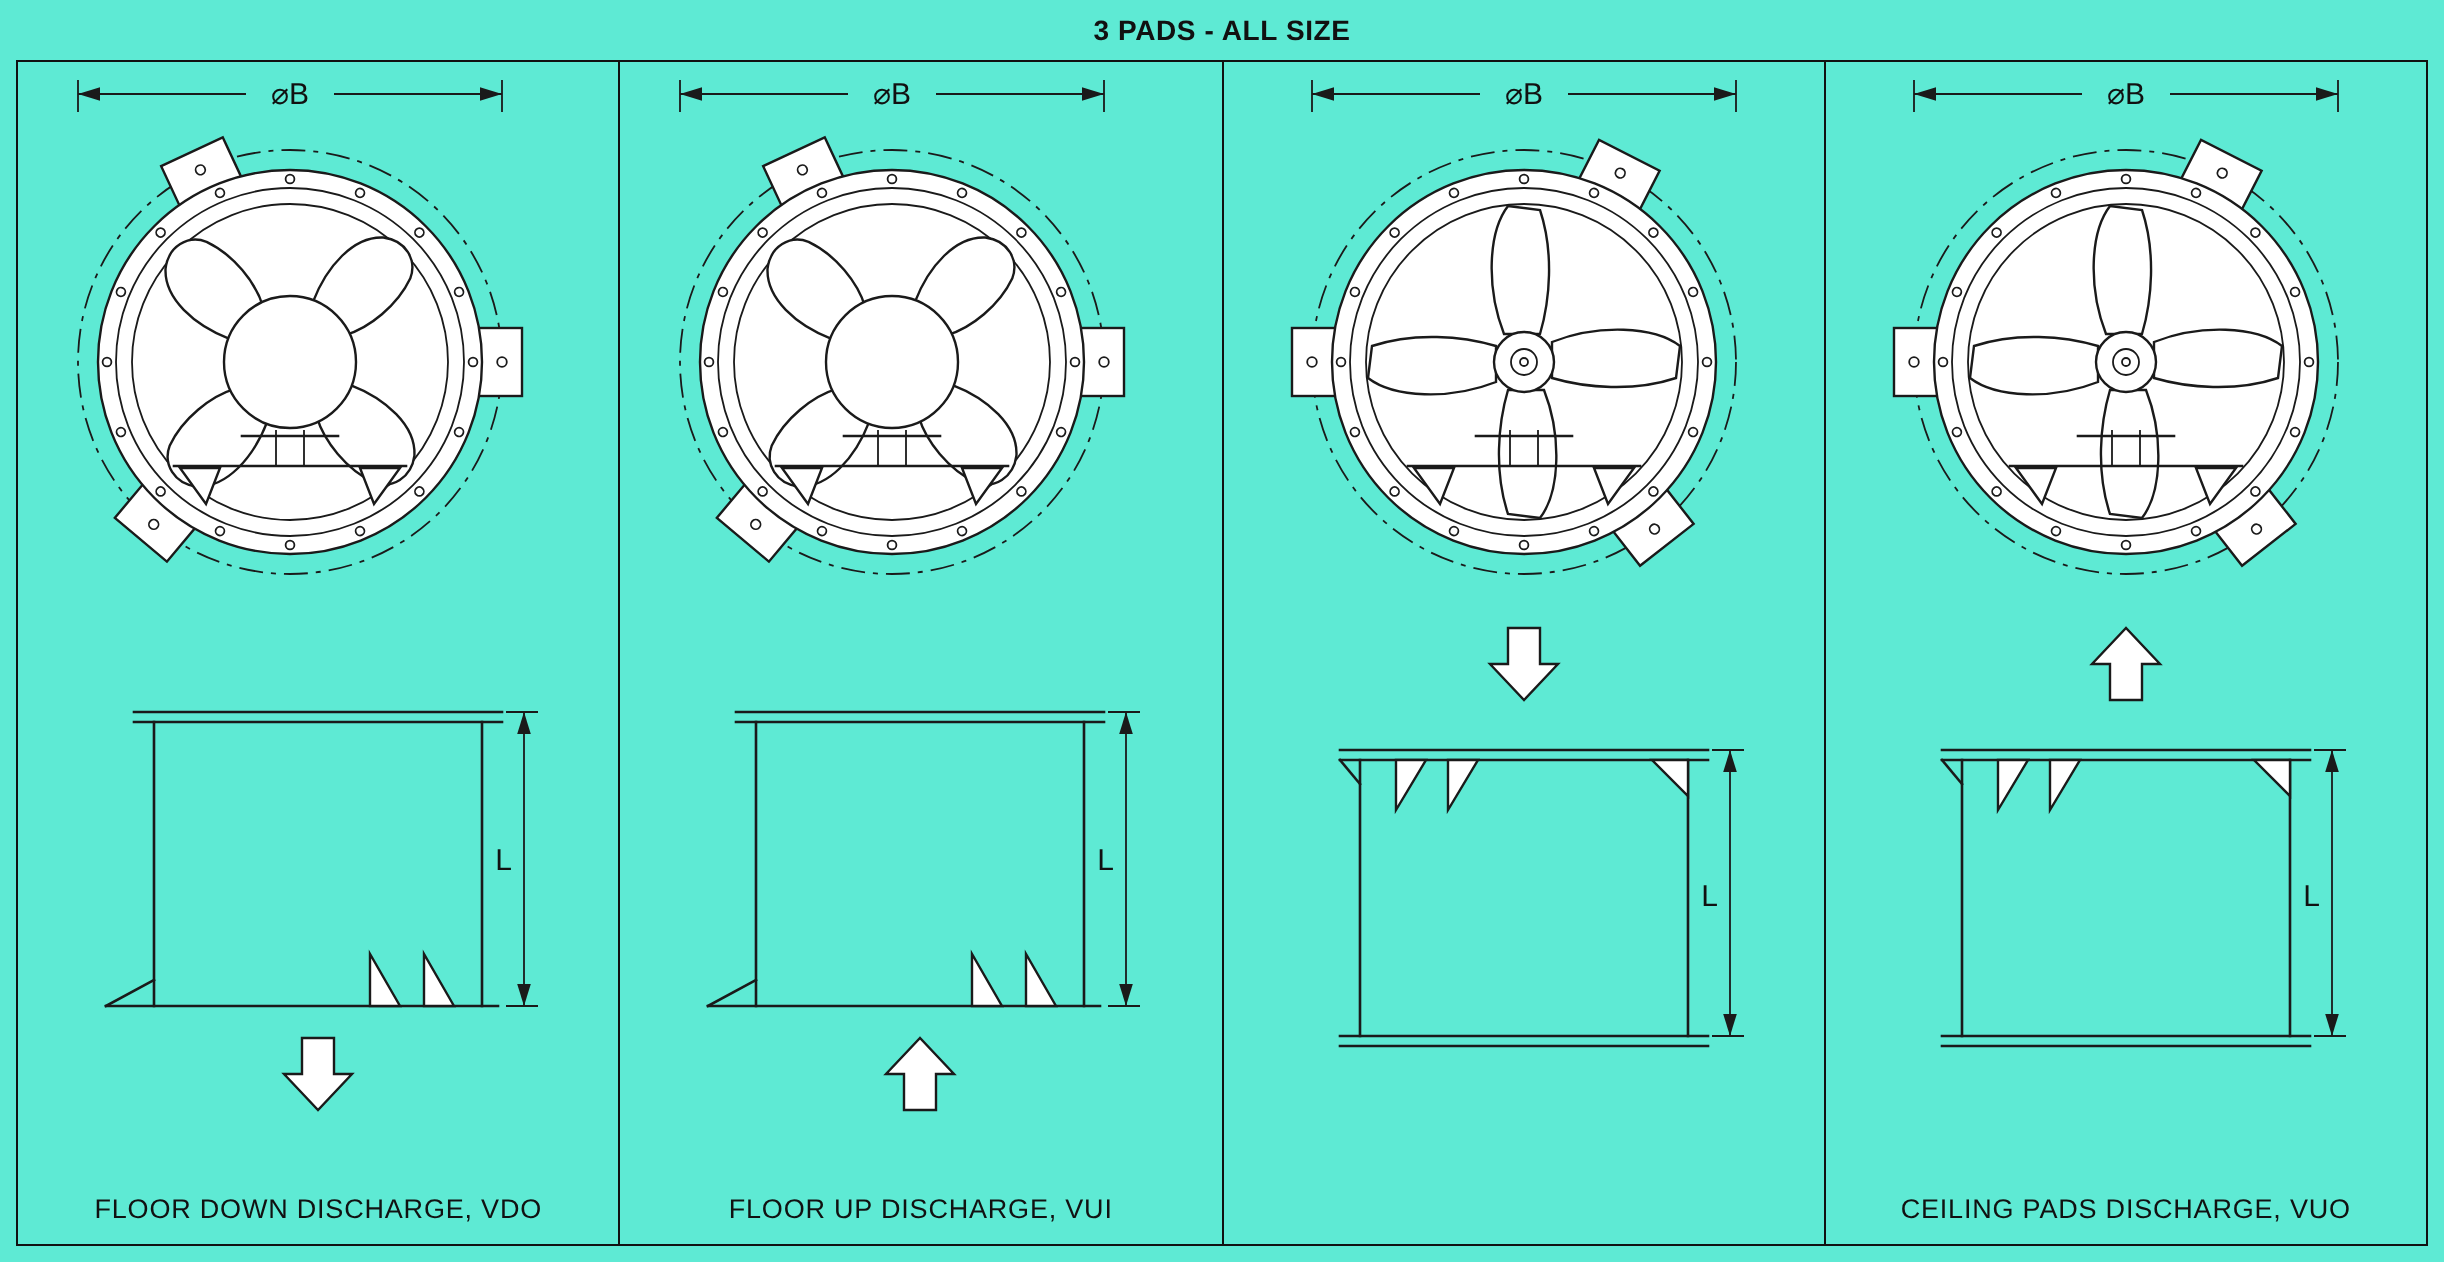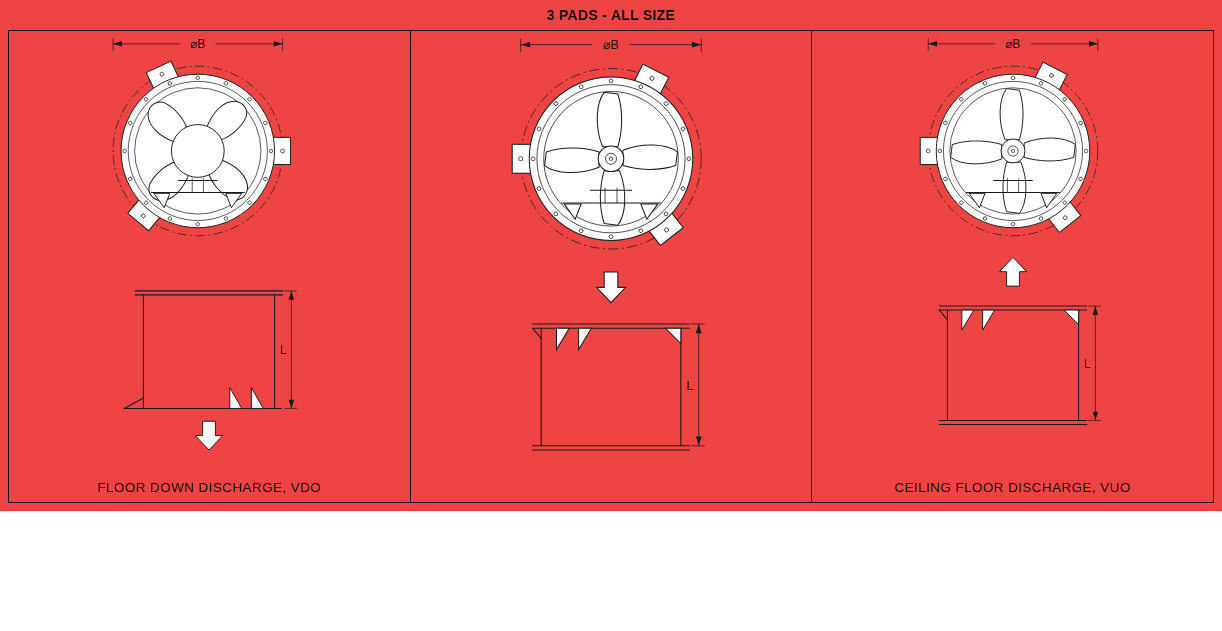--- a/index.html
+++ b/index.html
@@ -1,21 +1,21 @@
 <!DOCTYPE html>
 <html><head>
 <meta charset="utf-8">
 <style>
   html, body { margin: 0; padding: 0; background: #ffffff; }
   body {
     width: 1222px; height: 631px;
     font-family: "Liberation Sans", sans-serif;
     color: #111;
   }
-  .sheet { position: relative; width: 1222px; height: 511px; background: #ef4444; }
+  .sheet { position: relative; width: 1222px; height: 631px; background: #5eead4; }
   .sheet-title {
     position: absolute; top: 7px; left: 0; width: 100%;
     text-align: center; font-weight: bold; font-size: 14px; letter-spacing: .3px;
   }
   .frame {
     position: absolute; left: 8px; right: 8px; top: 30px; bottom: 8px;
     border: 1.5px solid #111;
     display: flex;
   }
   .panel {
@@ -189,20 +189,33 @@
           <use href="#fan-a" xlink:href="#fan-a"></use>
         </g>
         <use href="#side-floor" xlink:href="#side-floor"></use>
         <g transform="translate(150 506)">
           <use href="#arrow-down" xlink:href="#arrow-down"></use>
         </g>
       </svg>
       <div class="panel-label">FLOOR DOWN DISCHARGE, VDO</div>
     </section>
 
+    <section class="panel">
+      <svg class="drawing" viewBox="0 0 300 553" role="img">
+        <g transform="translate(-14 0)">
+          <use href="#dim-b" xlink:href="#dim-b"></use>
+          <use href="#fan-a" xlink:href="#fan-a"></use>
+        </g>
+        <use href="#side-floor" xlink:href="#side-floor"></use>
+        <g transform="translate(150 506) rotate(180)">
+          <use href="#arrow-down" xlink:href="#arrow-down"></use>
+        </g>
+      </svg>
+      <div class="panel-label">FLOOR UP DISCHARGE, VUI</div>
+    </section>
 
     <section class="panel">
       <svg class="drawing" viewBox="0 0 300 553" role="img">
         <use href="#dim-b" xlink:href="#dim-b"></use>
         <use href="#fan-b" xlink:href="#fan-b"></use>
         <use href="#side-ceiling" xlink:href="#side-ceiling"></use>
         <g transform="translate(150 301)">
           <use href="#arrow-down" xlink:href="#arrow-down"></use>
         </g>
       </svg>
@@ -210,17 +223,17 @@
 
     <section class="panel">
       <svg class="drawing" viewBox="0 0 300 553" role="img">
         <use href="#dim-b" xlink:href="#dim-b"></use>
         <use href="#fan-b" xlink:href="#fan-b"></use>
         <use href="#side-ceiling" xlink:href="#side-ceiling"></use>
         <g transform="translate(150 301) rotate(180)">
           <use href="#arrow-down" xlink:href="#arrow-down"></use>
         </g>
       </svg>
-      <div class="panel-label">CEILING FLOOR DISCHARGE, VUO</div>
+      <div class="panel-label">CEILING PADS DISCHARGE, VUO</div>
     </section>
 
   </div>
 </div>
 
 </body></html>

